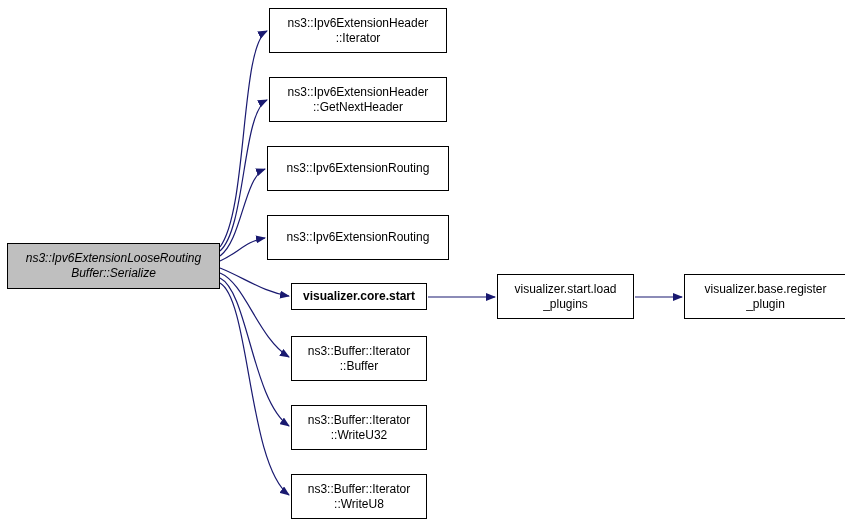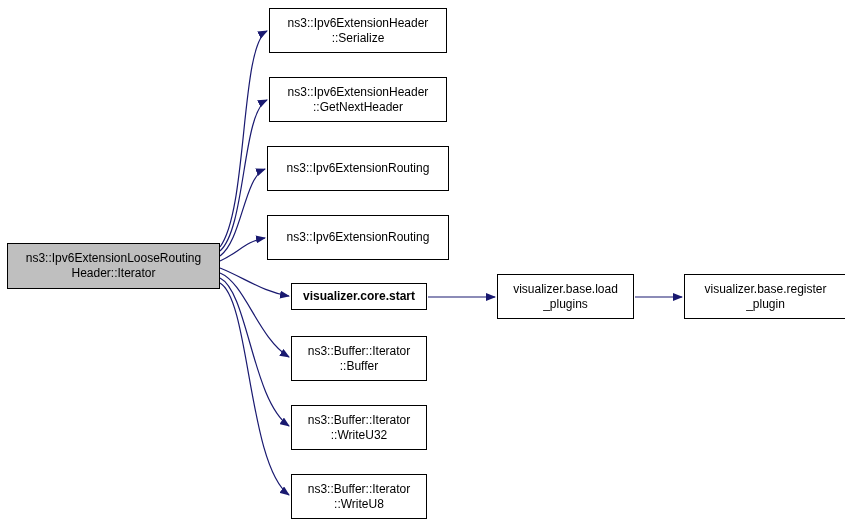--- a/index.html
+++ b/index.html
@@ -38,20 +38,21 @@
     border: 1px solid var(--node-border, #000000);
     color: #000000;
     font-size: 12px;
     line-height: 15px;
     text-align: center;
     white-space: nowrap;
     cursor: pointer;
   }
   .node.highlight {
     background: var(--highlight-bg, #bfbfbf);
+    font-style: italic;
   }
   .node span { display: block; }
 </style>
 </head>
 <body>
 
 <div class="canvas">
 
   <svg class="edges" viewBox="0 0 845 525" xmlns="http://www.w3.org/2000/svg">
     <defs>
@@ -66,26 +67,26 @@
     <path class="edge" marker-end="url(#arrow)" d="M 220 268 C 245 278, 263 292, 289 296"></path>
     <path class="edge" marker-end="url(#arrow)" d="M 220 273 C 245 283, 258 338, 289 357"></path>
     <path class="edge" marker-end="url(#arrow)" d="M 220 278 C 248 292, 252 400, 289 426"></path>
     <path class="edge" marker-end="url(#arrow)" d="M 220 283 C 250 300, 248 465, 289 495"></path>
     <path class="edge" marker-end="url(#arrow)" d="M 428 297 C 450 297, 472 297, 495 297"></path>
     <path class="edge" marker-end="url(#arrow)" d="M 635 297 C 650 297, 665 297, 682 297"></path>
   </svg>
 
   <div class="node highlight" style="left:7px; top:243px; width:213px; height:46px;">
     <span>ns3::Ipv6ExtensionLooseRouting</span>
-    <span>Header::Iterator</span>
+    <span>Buffer::Serialize</span>
   </div>
 
   <div class="node" style="left:269px; top:8px; width:178px; height:45px;">
     <span>ns3::Ipv6ExtensionHeader</span>
-    <span>::Serialize</span>
+    <span>::Iterator</span>
   </div>
 
   <div class="node" style="left:269px; top:77px; width:178px; height:45px;">
     <span>ns3::Ipv6ExtensionHeader</span>
     <span>::GetNextHeader</span>
   </div>
 
   <div class="node" style="left:267px; top:146px; width:182px; height:45px;">
     <span>ns3::Ipv6ExtensionRouting</span>
   </div>
@@ -107,21 +108,21 @@
     <span>ns3::Buffer::Iterator</span>
     <span>::WriteU32</span>
   </div>
 
   <div class="node" style="left:291px; top:474px; width:136px; height:45px;">
     <span>ns3::Buffer::Iterator</span>
     <span>::WriteU8</span>
   </div>
 
   <div class="node" style="left:497px; top:274px; width:137px; height:45px;">
-    <span>visualizer.base.load</span>
+    <span>visualizer.start.load</span>
     <span>_plugins</span>
   </div>
 
   <div class="node" style="left:684px; top:274px; width:163px; height:45px;">
     <span>visualizer.base.register</span>
     <span>_plugin</span>
   </div>
 
 </div>
 

